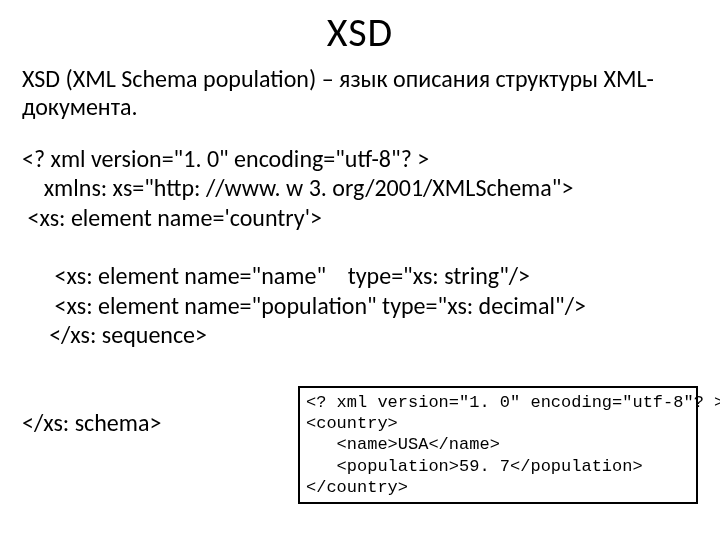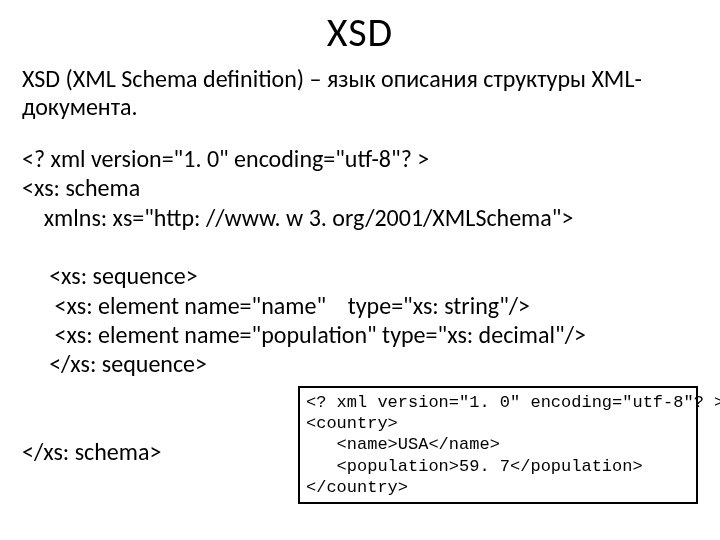--- a/index.html
+++ b/index.html
@@ -51,28 +51,27 @@
     padding: 4px 6px;
     white-space: pre;
   }
 </style>
 </head>
 <body>
 <div class="slide">
 
 <h1 class="title">XSD</h1>
 
-<p class="desc">XSD (XML Schema definition) – язык описания структуры XML-документа.</p>
+<p class="desc">XSD (XML Schema population) – язык описания структуры XML-документа.</p>
 
 <div class="code">
   <div><span class="b">&lt;? xml</span><span> version="1. 0" encoding="utf-8"? &gt;</span></div>
-  <div><span class="b">&lt;xs: schema</span></div>
   <div><span>&nbsp;&nbsp;&nbsp;&nbsp;xmlns: xs="http: //www. w 3. org/2001/XMLSchema"&gt;</span></div>
+  <div><span>&nbsp;</span><span class="b">&lt;xs: element</span><span> name='country'&gt;</span></div>
   <div><span>&nbsp;&nbsp;&nbsp;</span></div>
-  <div><span>&nbsp;&nbsp;&nbsp;&nbsp;&nbsp;</span><span class="b">&lt;xs: sequence&gt;</span></div>
   <div><span>&nbsp;&nbsp;&nbsp;&nbsp;&nbsp;&nbsp;</span><span class="b">&lt;xs: element</span><span> name="name"&nbsp;&nbsp;&nbsp;&nbsp;type="xs: string"</span><span class="b">/&gt;</span></div>
   <div><span>&nbsp;&nbsp;&nbsp;&nbsp;&nbsp;&nbsp;</span><span class="b">&lt;xs: element</span><span> name="population" type="xs: decimal"</span><span class="b">/&gt;</span></div>
   <div><span>&nbsp;&nbsp;&nbsp;&nbsp;&nbsp;</span><span class="b">&lt;/xs: sequence&gt;</span></div>
   <div><span>&nbsp;&nbsp;&nbsp;</span></div>
   <div><span>&nbsp;</span></div>
   <div><span class="b">&lt;/xs: schema&gt;</span></div>
 </div>
 
 <div class="xml-box">&lt;? xml version="1. 0" encoding="utf-8"? &gt;
 &lt;country&gt;

